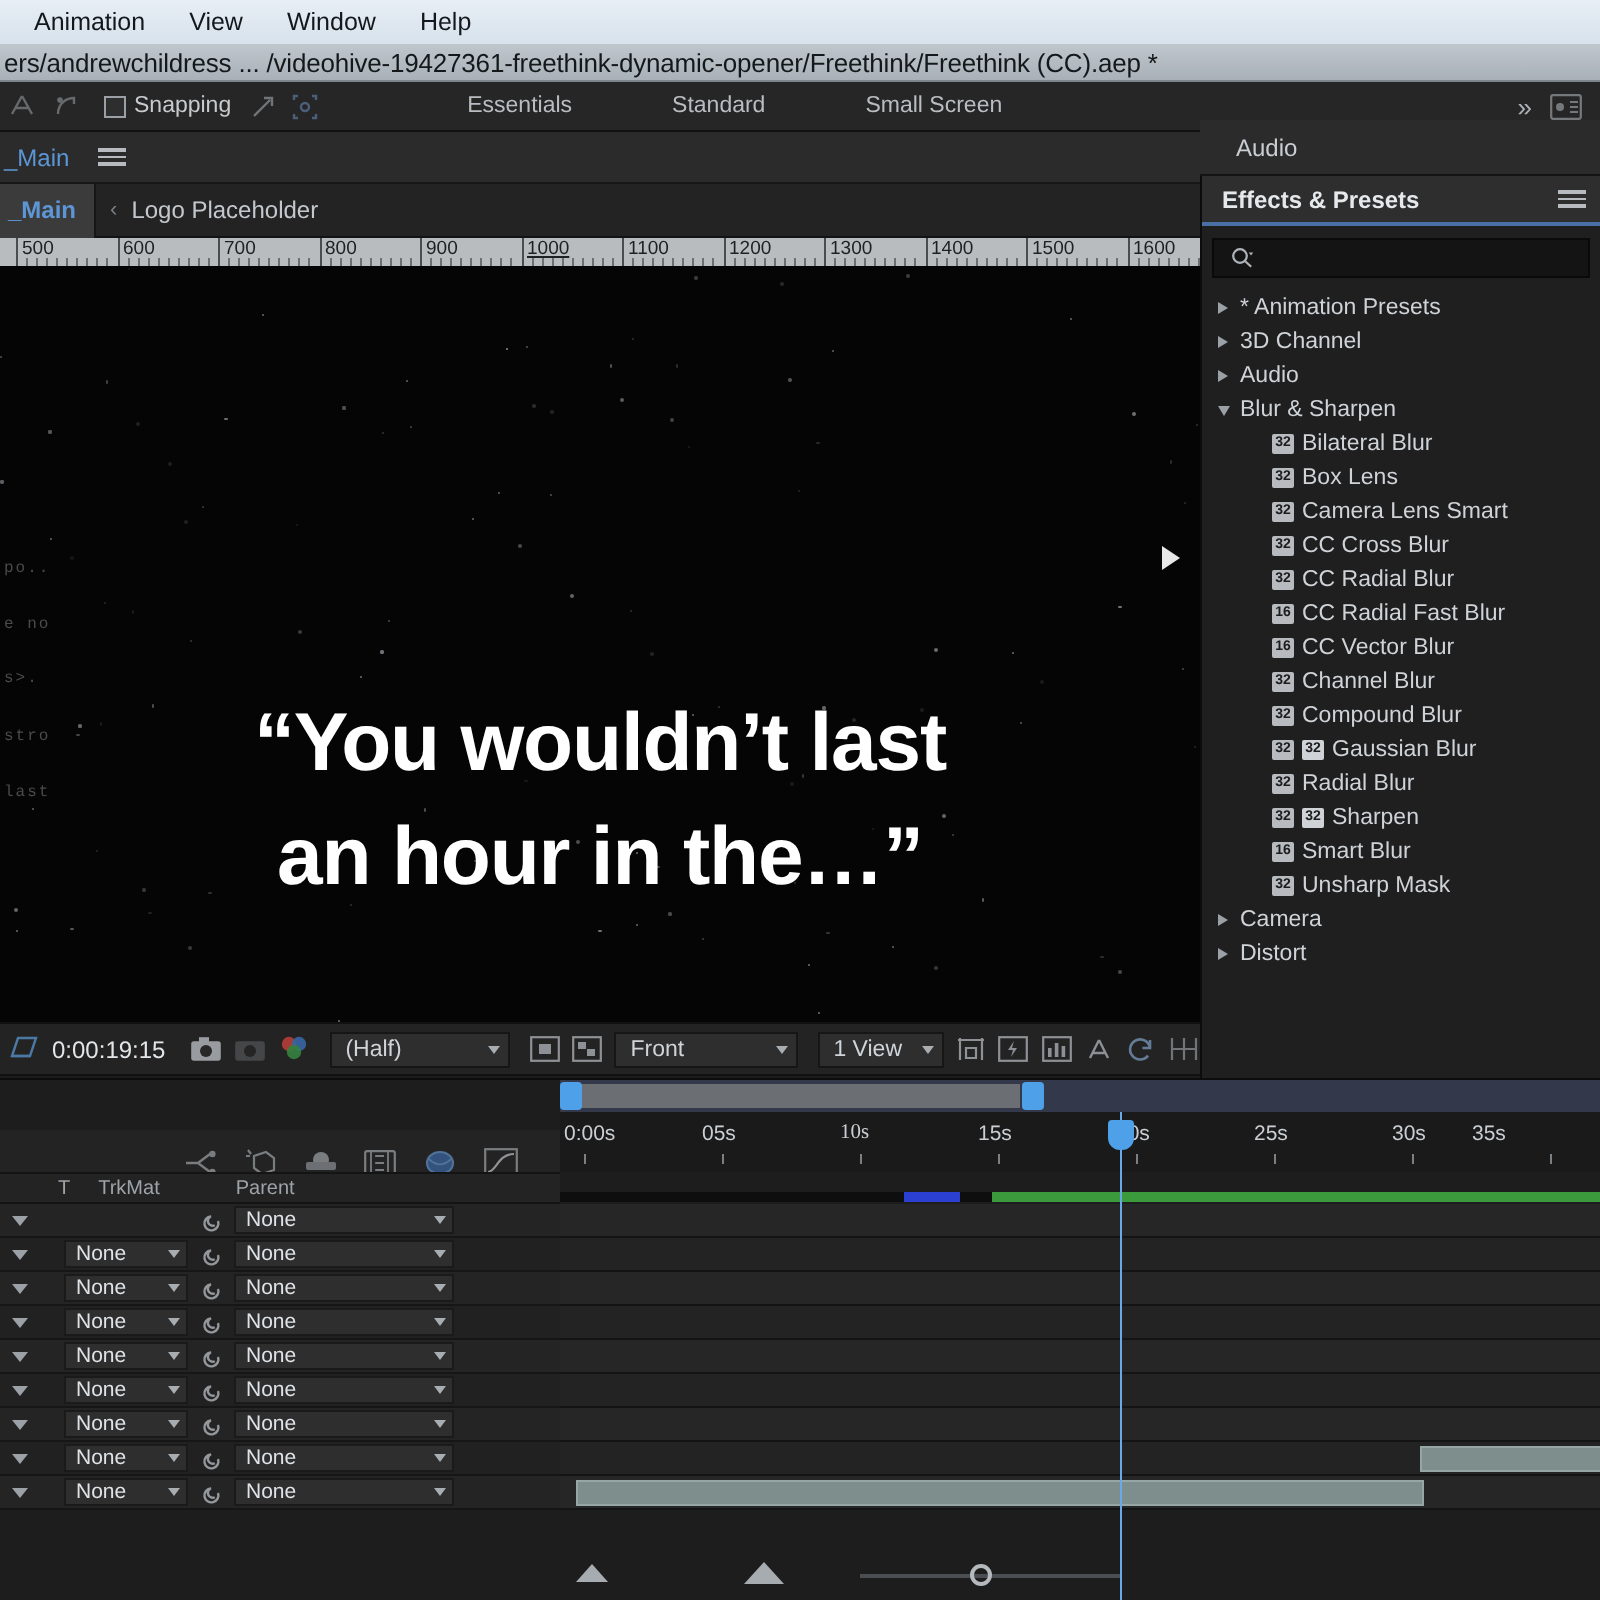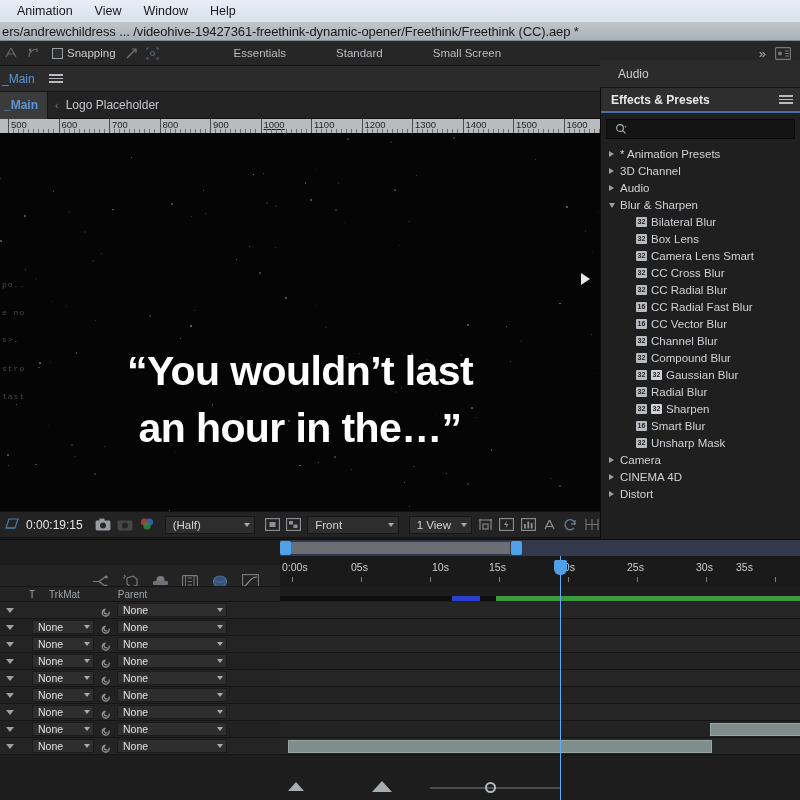--- a/index.html
+++ b/index.html
@@ -801,24 +801,20 @@
         <div class="ef-child">
           <span class="bitbadge">32</span>
           <span class="nm">Unsharp Mask</span>
         </div>
         <div class="ef-row">
           <div class="arrow"></div>
           <span class="cat">Camera</span>
         </div>
         <div class="ef-row">
           <div class="arrow"></div>
-          <span class="cat">CINEMA 4D</span>
-        </div>
-        <div class="ef-row">
-          <div class="arrow"></div>
           <span class="cat">Distort</span>
         </div>
       </div>
 
   </div>
 
   <div class="divider-h"></div>
   <div class="divider-v"></div>
 
   <div class="tl">
@@ -870,21 +866,21 @@
       <div class="workarea-fill" id="wa-fill" style="width: 228px;"></div>
       <div class="wa-handle" style="left:0px"></div>
       <div class="wa-handle" style="left:231px"></div>
     </div>
 
     <div class="tl-ruler" id="tl-ruler">
         <div class="lbl" style="left: 2px;">0:00s</div>
         <div class="tk" style="left: 12px;"></div>
         <div class="lbl" style="left: 71px;">05s</div>
         <div class="tk" style="left: 81px;"></div>
-        <div class="lbl" style="left: 152px;">10s</div>
+        <div class="lbl" style="left: 140px; font-family: Liberation Serif, serif;">10s</div>
         <div class="tk" style="left: 150px;"></div>
         <div class="lbl" style="left: 209px;">15s</div>
         <div class="tk" style="left: 219px;"></div>
         <div class="lbl" style="left: 278px;">20s</div>
         <div class="tk" style="left: 288px;"></div>
         <div class="lbl" style="left: 347px;">25s</div>
         <div class="tk" style="left: 357px;"></div>
         <div class="lbl" style="left: 416px;">30s</div>
         <div class="tk" style="left: 426px;"></div>
         <div class="lbl" style="left: 456px;">35s</div>

